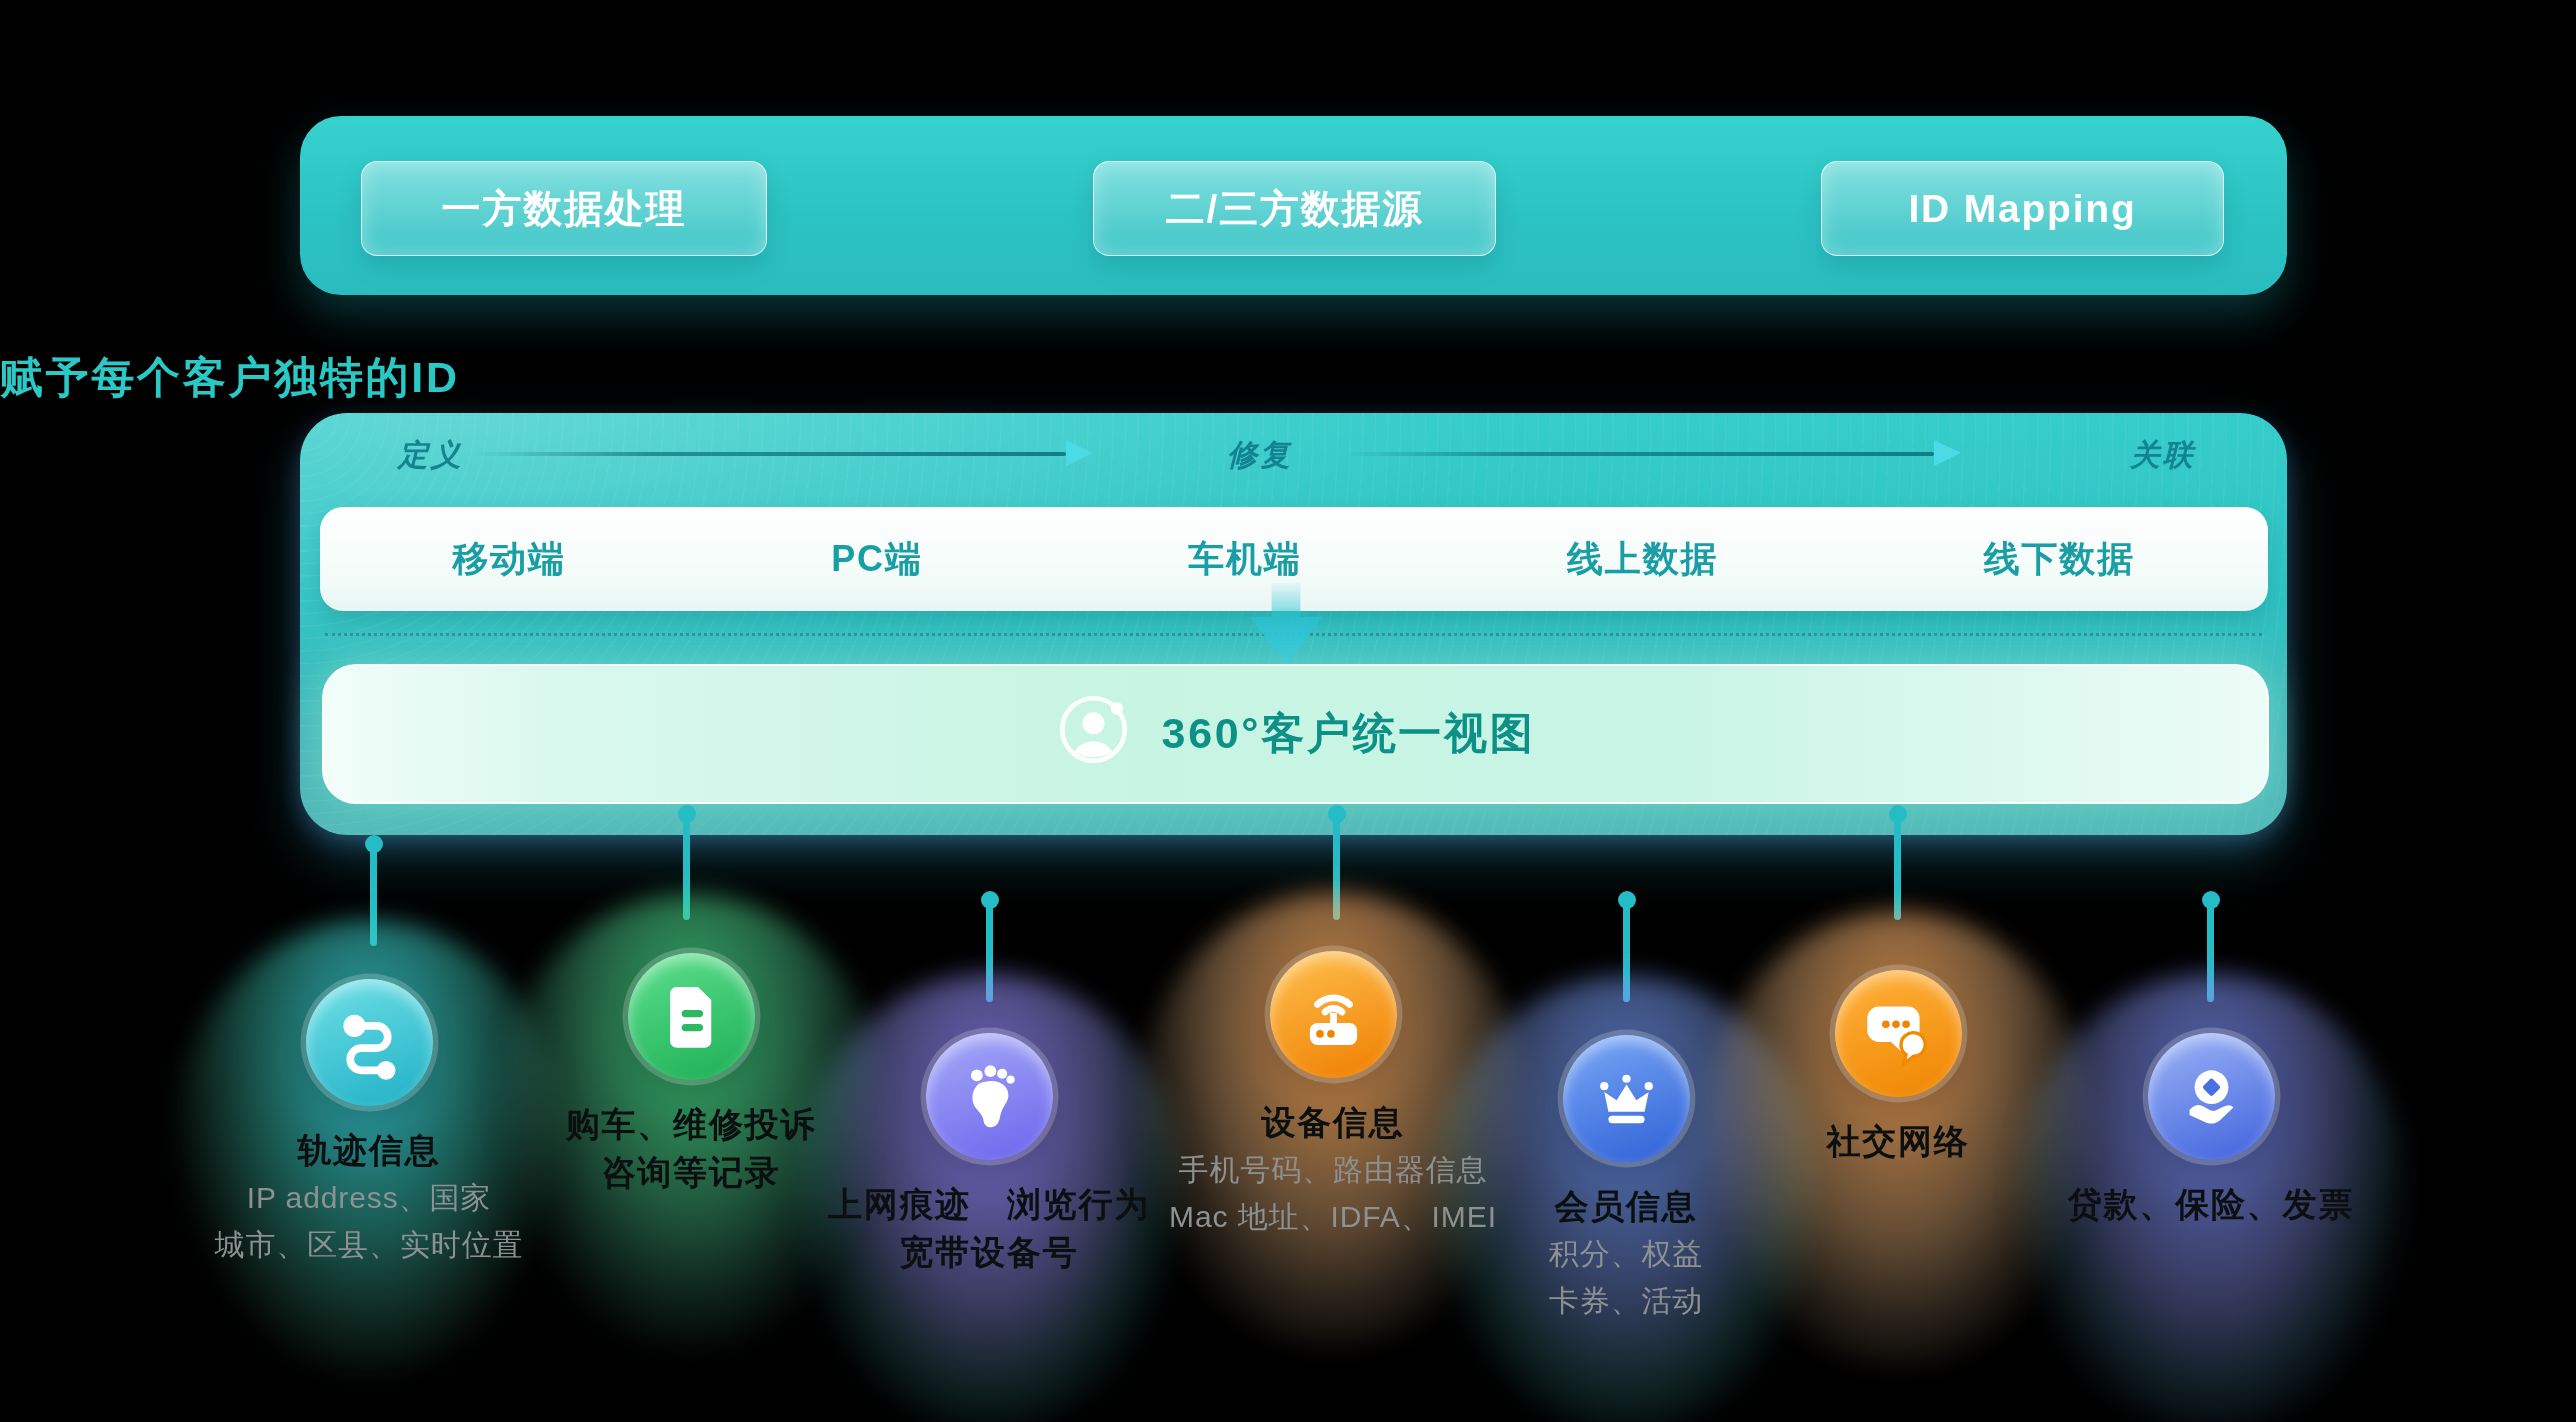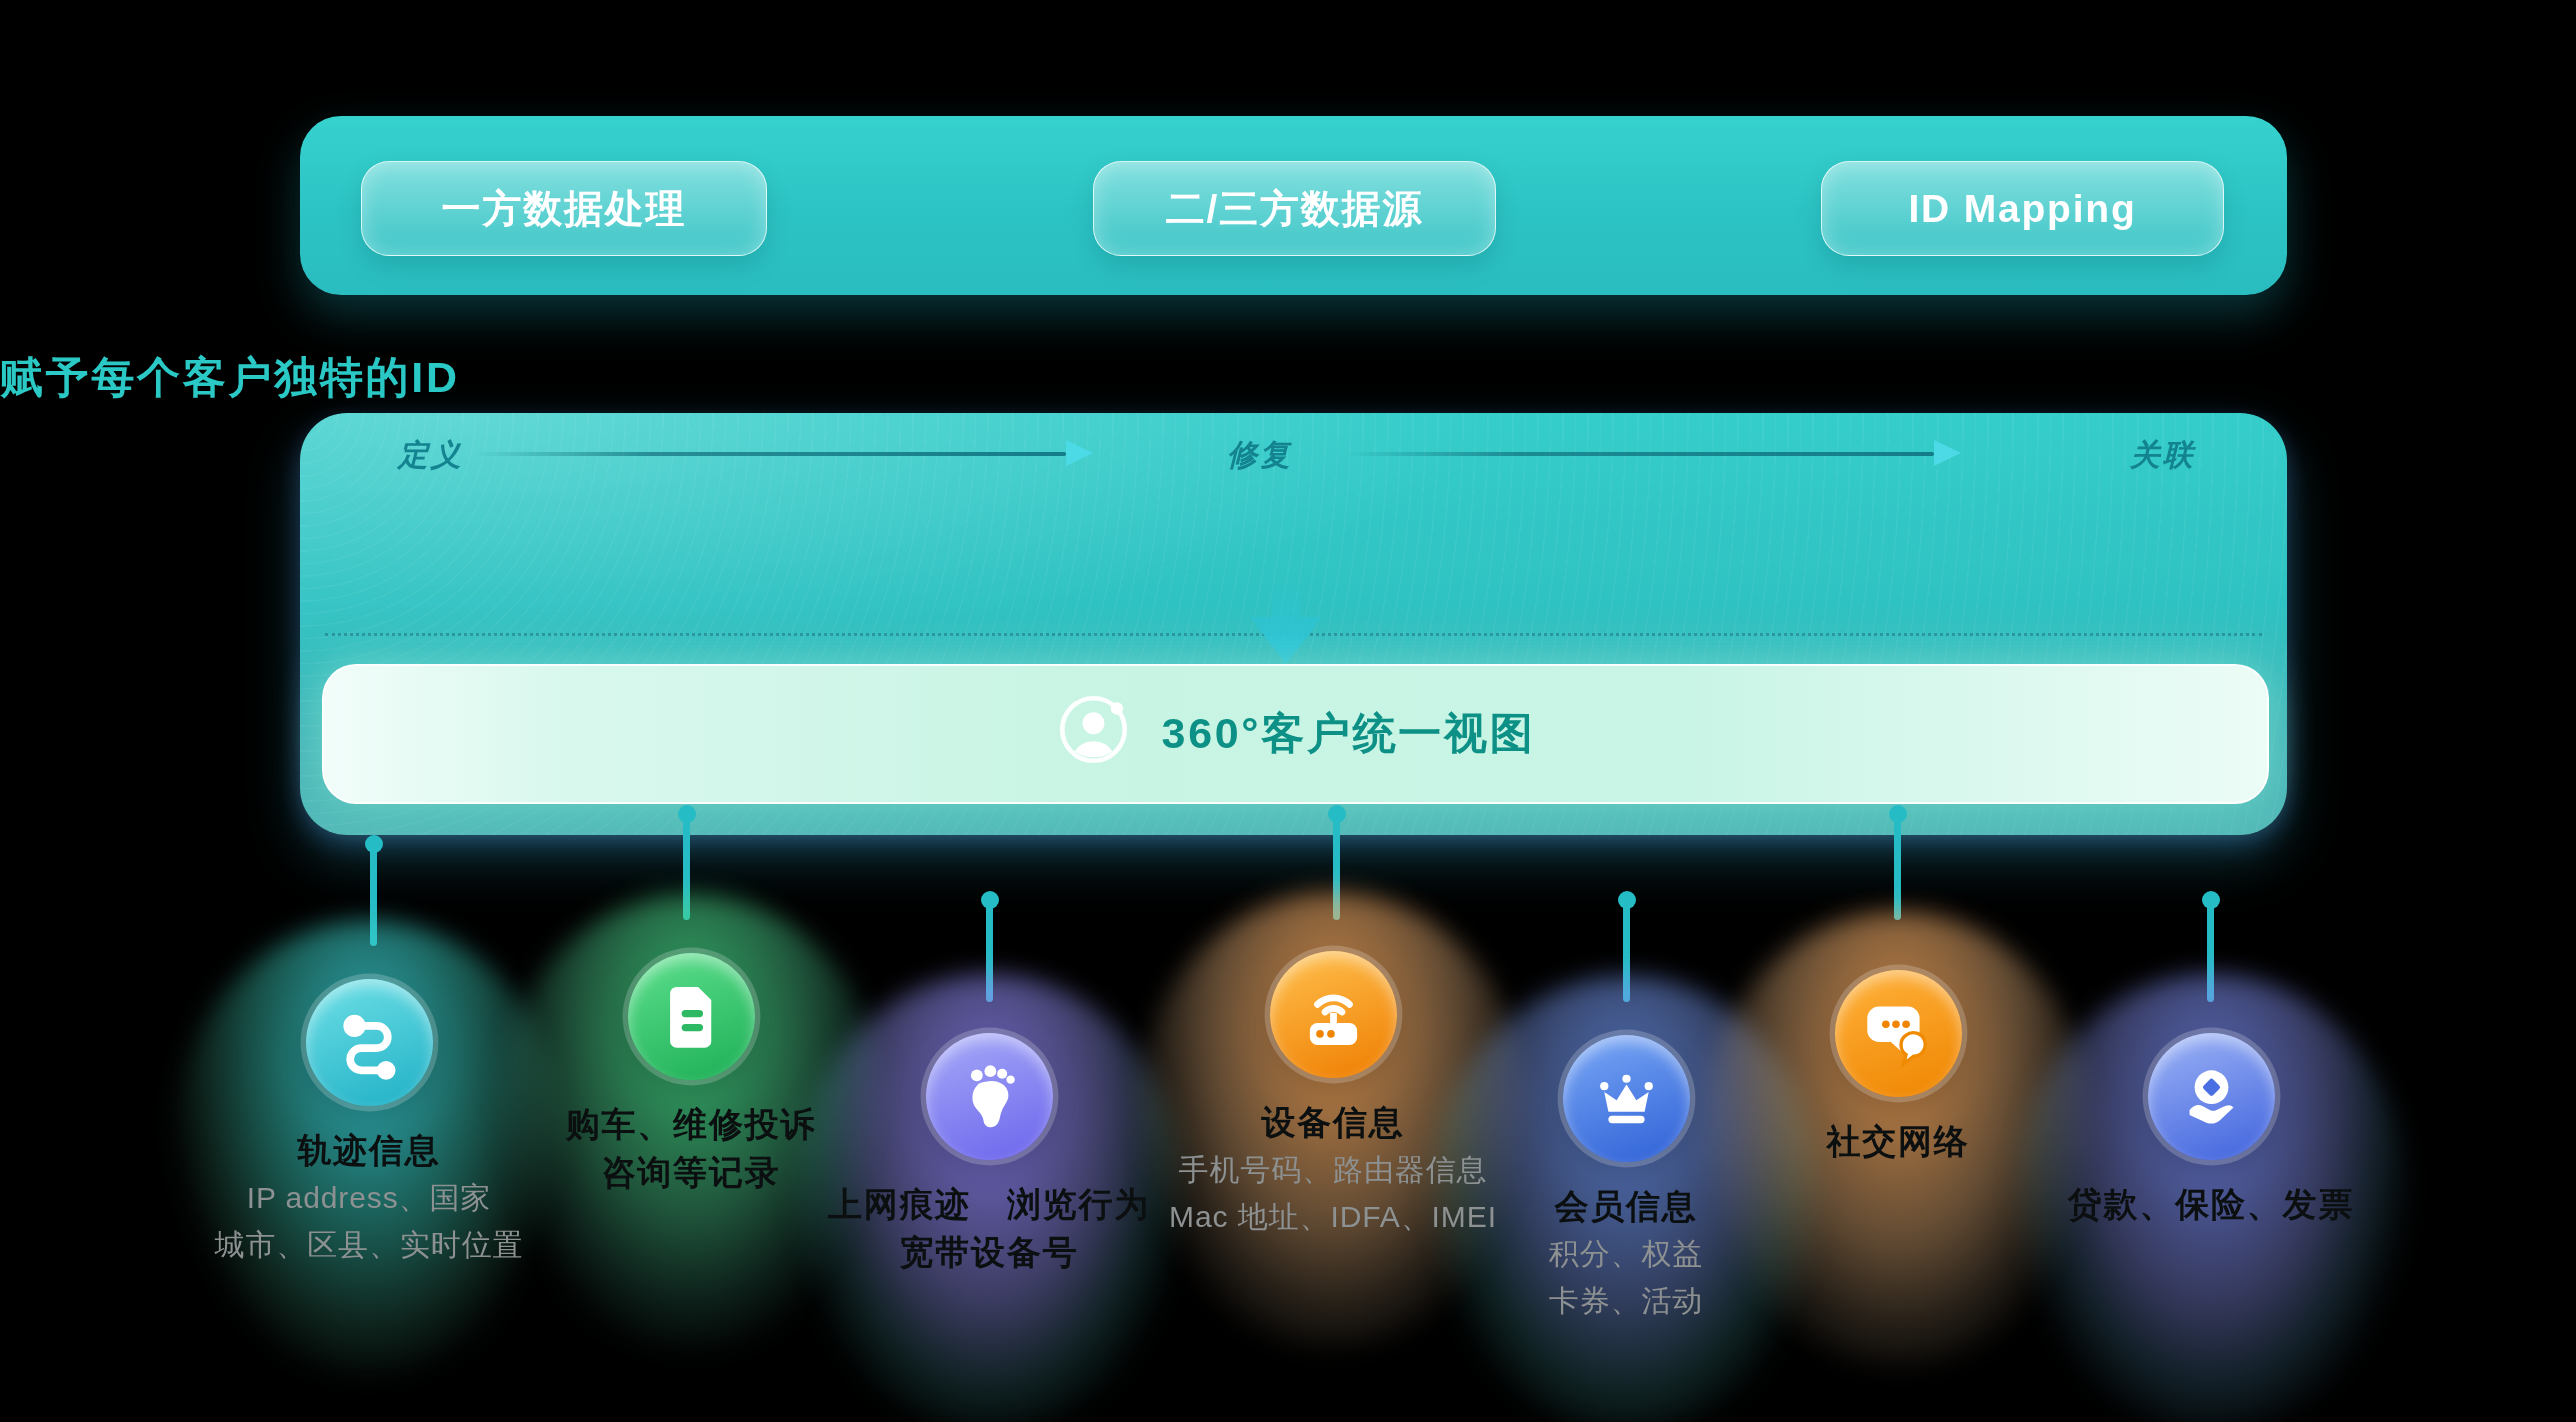--- a/index.html
+++ b/index.html
@@ -8,21 +8,21 @@
     font-family:"Liberation Sans","DejaVu Sans",sans-serif;
     -webkit-font-smoothing:antialiased;
   }
   
   .top-bar{
     position:absolute;left:300px;top:116px;width:1987px;height:179px;border-radius:41px;
     background:linear-gradient(180deg,#36d2ce 0%,#2cc3c4 55%,#2abdc0 100%);
     box-shadow:0 19.7px 45px rgba(25,150,160,.35);
   }
   .pill{
-    position:absolute;top:45px;height:93px;border-radius:28px;
+    position:absolute;top:45px;height:93px;border-radius:16px;
     display:flex;align-items:center;justify-content:center;
     background:linear-gradient(180deg,rgba(255,255,255,.40),rgba(255,255,255,.10));
     border:1.8px solid rgba(255,255,255,.78);
     box-shadow:inset 0 0 19.7px rgba(255,255,255,.35),0 10.7px 23px rgba(0,90,100,.20);
     color:#fff;font-size:39px;font-weight:bold;letter-spacing:1.8px;
   }
   .pill1{left:61px;width:404px;}
   .pill2{left:793px;width:401px;}
   .pill3{left:1521px;width:401px;}
   
@@ -144,20 +144,27 @@
 
 <div class="headline">赋予每个客户独特的ID</div>
 
 <div class="container-a">
   <div class="step-label step1">定义</div>
   <div class="flow-arrow arrow1"></div>
   <div class="step-label step2">修复</div>
   <div class="flow-arrow arrow2"></div>
   <div class="step-label step3">关联</div>
 
+  <div class="channel-bar">
+    <span>移动端</span>
+    <span>PC端</span>
+    <span>车机端</span>
+    <span>线上数据</span>
+    <span>线下数据</span>
+  </div>
 
   <div class="dotted-line"></div>
 </div>
 
 <div class="down-arrow"></div>
 
 <div class="view-bar">
   <span>
     <svg viewBox="0 0 96 96" width="75" height="75">
       <circle cx="48" cy="48" r="40" fill="none" stroke="#ffffff" stroke-width="6" opacity="0.95"></circle>

